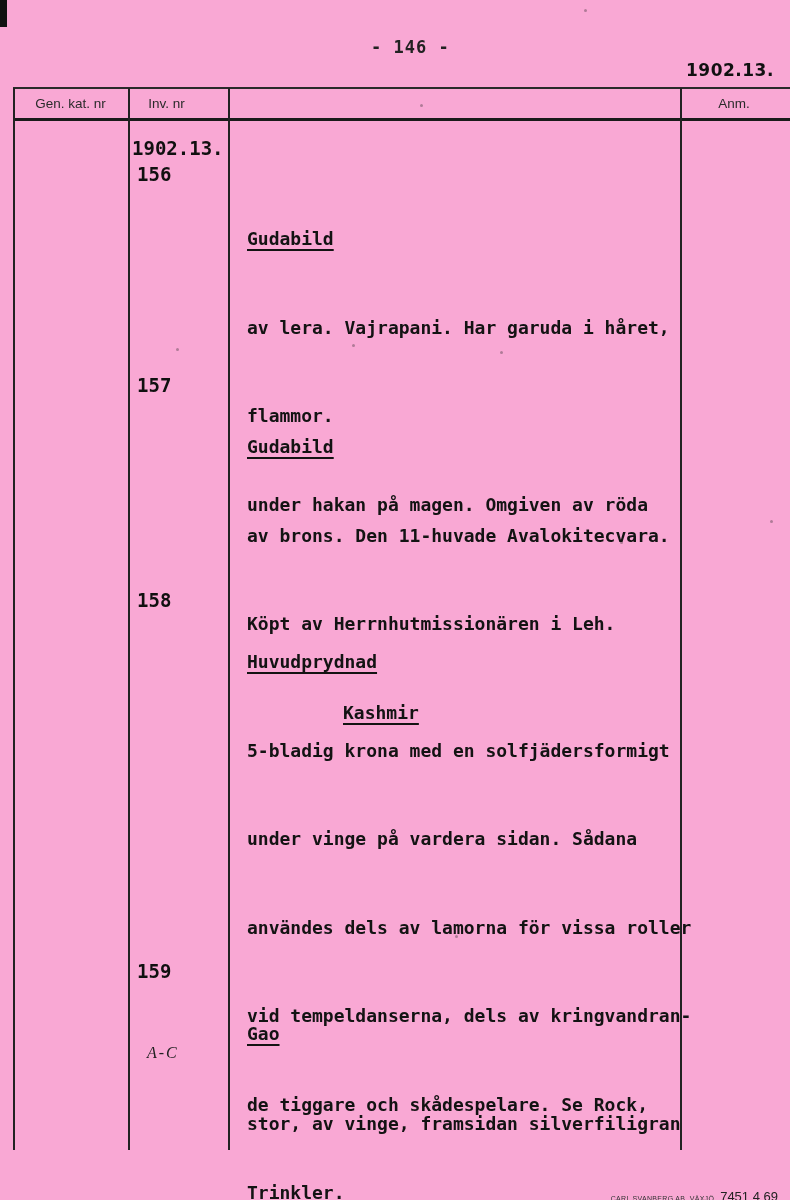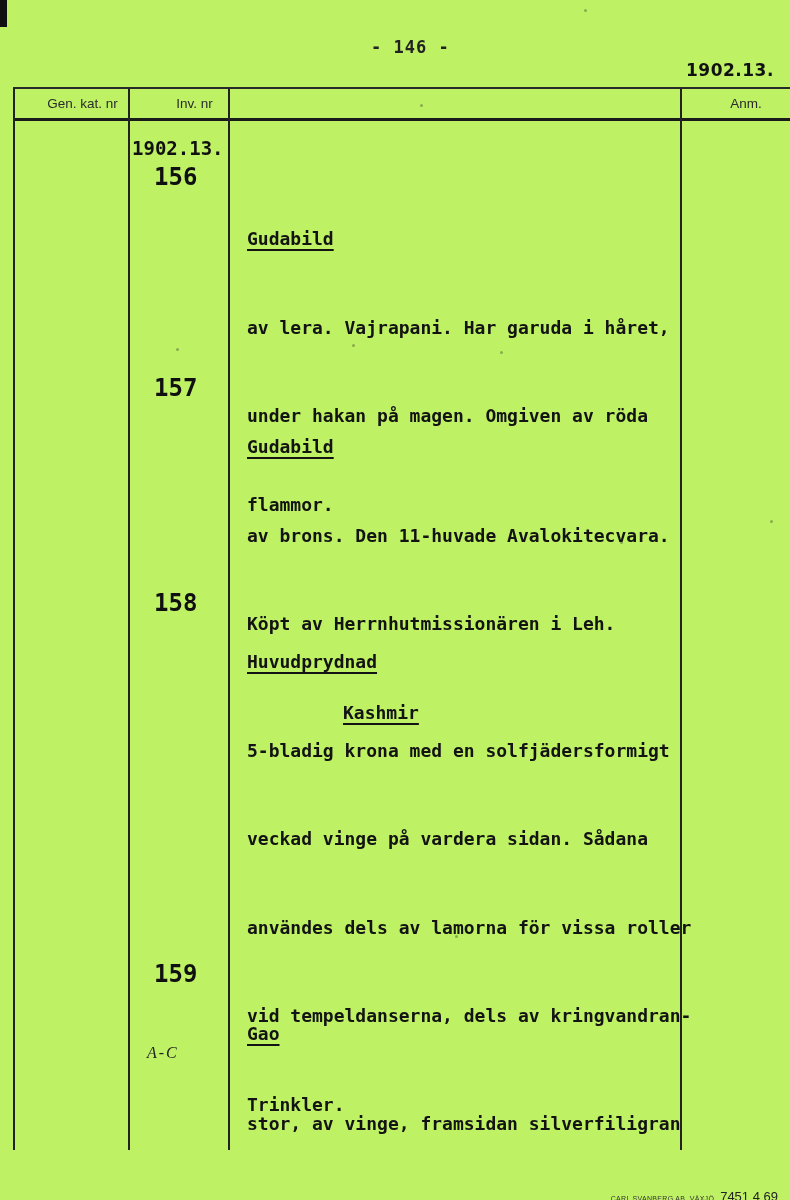--- a/index.html
+++ b/index.html
@@ -4,21 +4,21 @@
 <style>
   html, body {
     margin: 0;
     padding: 0;
     background: #e8e8e4;
   }
   #page {
     position: relative;
     width: 790px;
     height: 1200px;
-    background: #bef264;
+    background: #f9a8d4;
     overflow: hidden;
     font-family: "DejaVu Sans Mono", monospace;
     color: #151515;
     text-decoration: underline;
   }
   
   .artifact-bar {
     position: absolute;
     left: 0; top: 0;
     width: 7px; height: 27px;
@@ -59,37 +59,36 @@
   .v-col3  { left: 680px; }
   
   .col-head {
     position: absolute;
     top: 96px;
     font-family: "Liberation Sans", sans-serif;
     font-size: 13.5px;
     font-weight: 400;
     color: #2b2b2b;
     text-align: center;
-    padding-left: 12px;
   }
   .head-genkat { left: 13px;  width: 115px; }
-  .head-invnr  { left: 144px; width: 77px; }
+  .head-invnr  { left: 128px; width: 77px; }
   .head-anm    { left: 680px; width: 108px; }
   
   .group-label {
     position: absolute;
     left: 132px; top: 137px;
     font-size: 19px;
     font-weight: 700;
     color: #101010;
   }
   .inv-no {
     position: absolute;
-    left: 154px;
-    font-size: 24px;
+    left: 137px;
+    font-size: 19px;
     font-weight: 700;
     color: #101010;
   }
   .inv-156 { top: 163px; }
   .inv-157 { top: 374px; }
   .inv-158 { top: 589px; }
   .inv-159 { top: 960px; }
   .inv-sub {
     position: absolute;
     left: 147px; top: 1044px;
@@ -175,37 +174,38 @@
 
   <div class="inv-no inv-156">156</div>
   <div class="inv-no inv-157">157</div>
   <div class="inv-no inv-158">158</div>
   <div class="inv-no inv-159">159</div>
   <div class="inv-sub">A-C</div>
 
   <div class="entry entry-156">
     <div><span class="u">Gudabild</span></div>
     <div>av lera. Vajrapani. Har garuda i håret,</div>
+    <div>flammor.</div>
     <div>under hakan på magen. Omgiven av röda</div>
-    <div>flammor.</div>
   </div>
 
   <div class="entry entry-157">
     <div><span class="u">Gudabild</span></div>
     <div>av brons. Den 11-huvade Avalokitecvara.</div>
     <div>Köpt av Herrnhutmissionären i Leh.</div>
     <div class="prov" style="margin-left:96px;"><span class="u">Kashmir</span></div>
   </div>
 
   <div class="entry entry-158">
     <div><span class="u">Huvudprydnad</span></div>
     <div>5-bladig krona med en solfjädersformigt</div>
-    <div>veckad vinge på vardera sidan. Sådana</div>
+    <div>under vinge på vardera sidan. Sådana</div>
     <div>användes dels av lamorna för vissa roller</div>
     <div>vid tempeldanserna, dels av kringvandran-</div>
+    <div>de tiggare och skådespelare. Se Rock,</div>
     <div>Trinkler.</div>
     
     
     
   </div>
 
   <div class="entry entry-159">
     <div><span class="u">Gao</span></div>
     <div>stor, av vinge, framsidan silverfiligran</div>
     <div>med infattade turkoser och koraller. Köpt</div>

